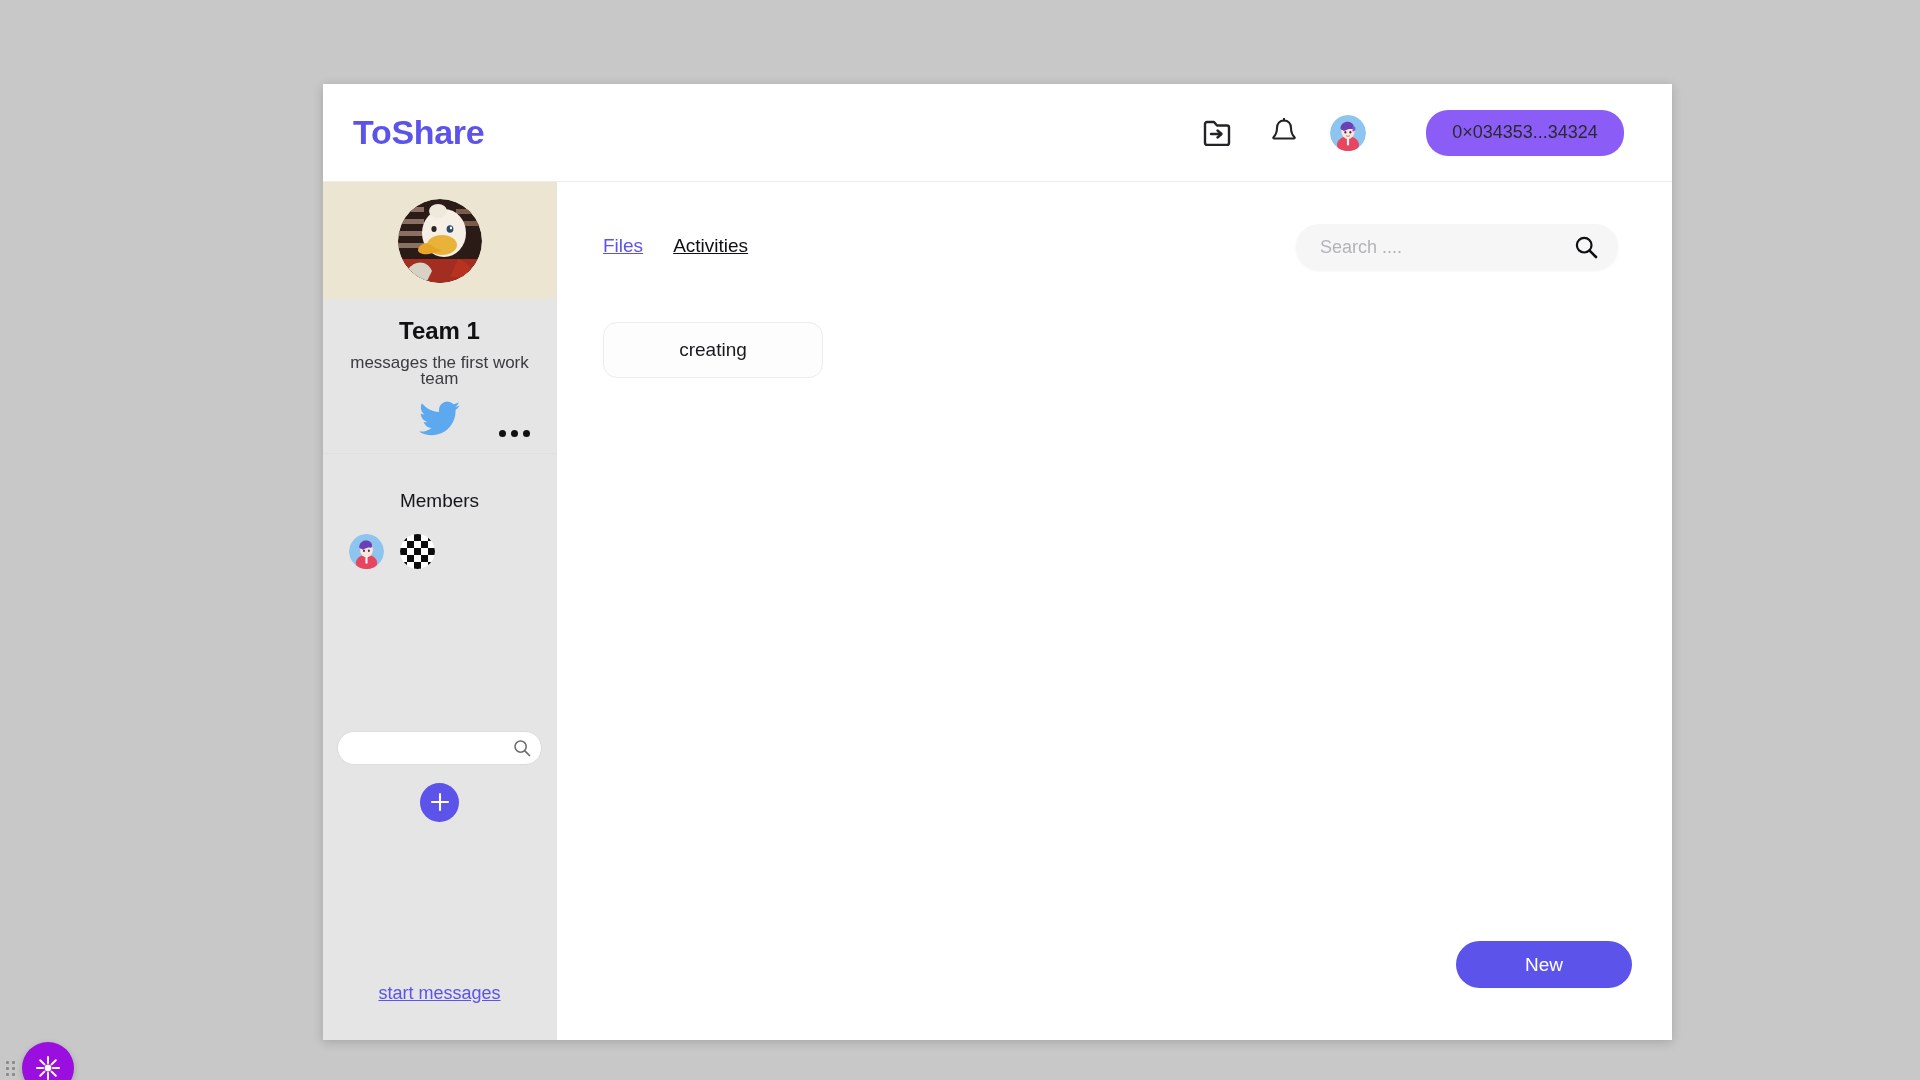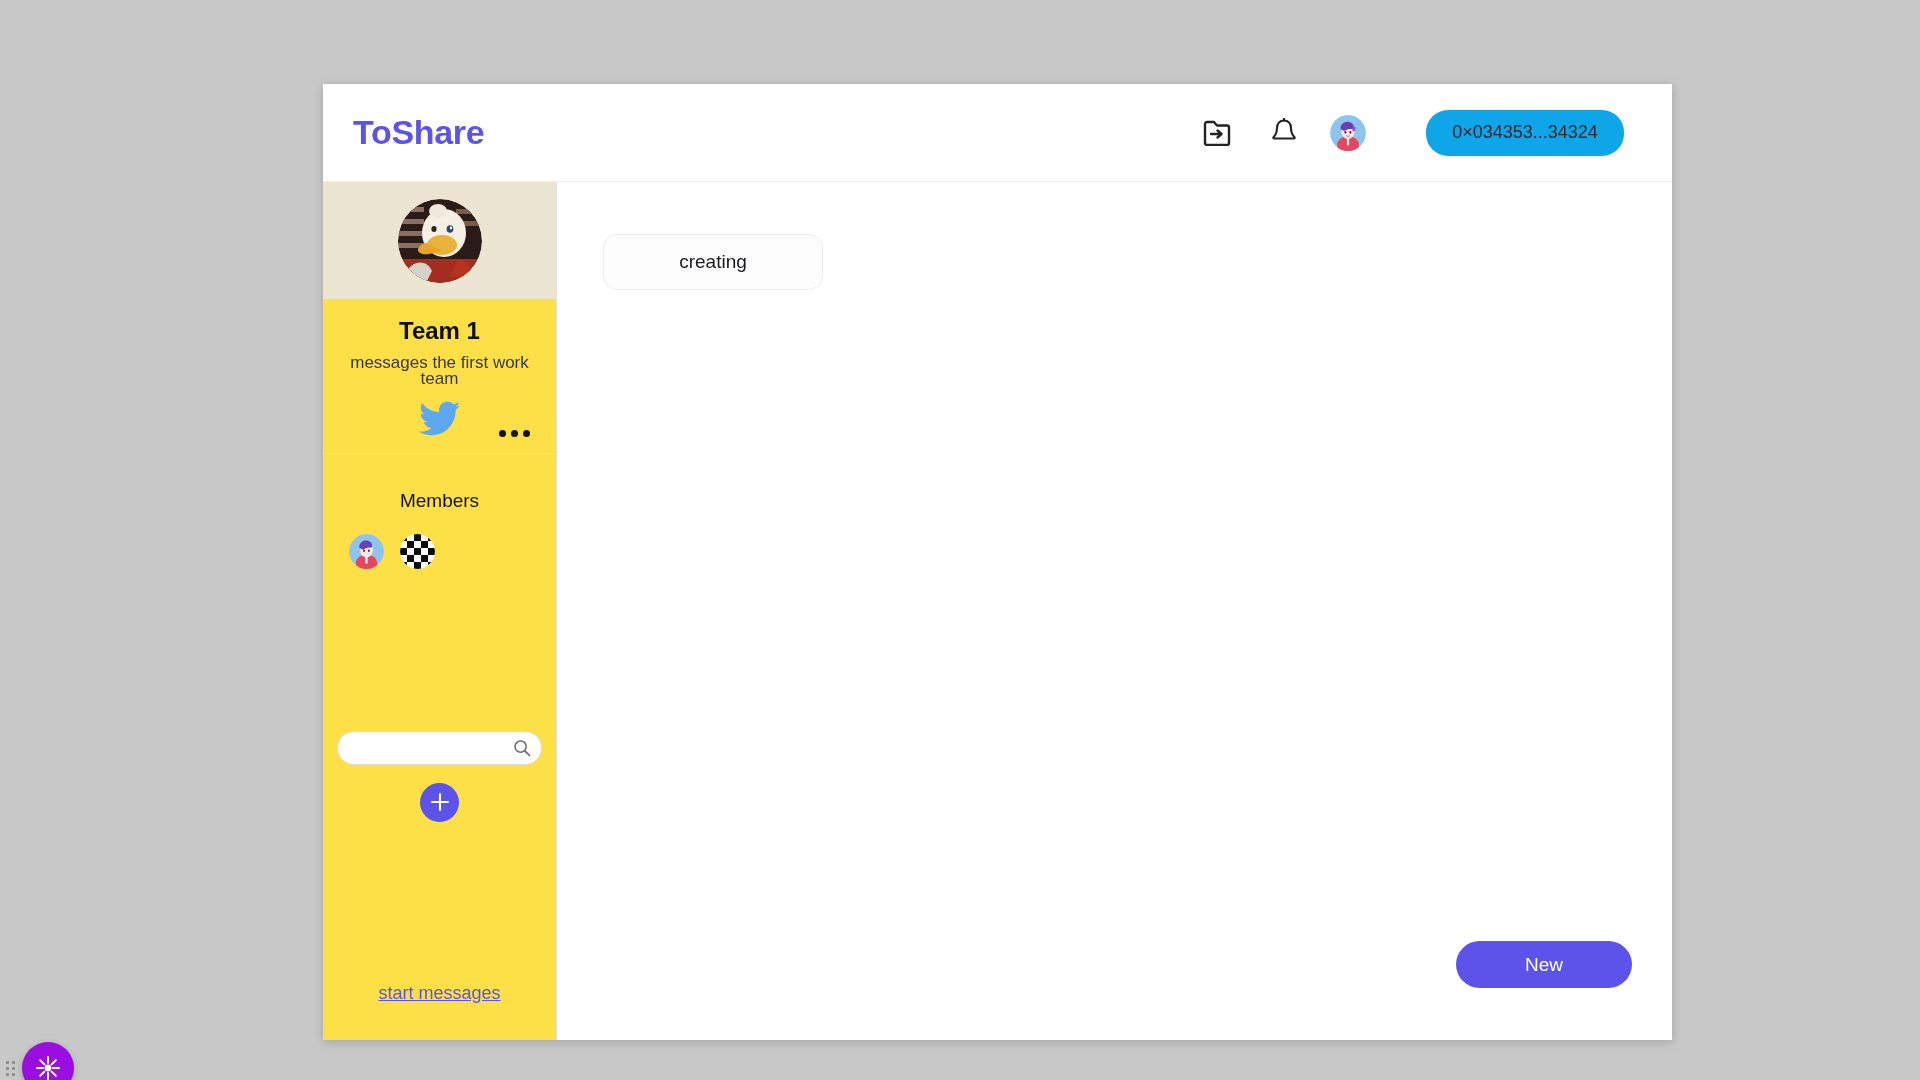--- a/index.html
+++ b/index.html
@@ -58,42 +58,42 @@
   .avatar-circle {
     width: 36px; height: 36px;
     border-radius: 50%;
     overflow: hidden;
     display: block;
     cursor: pointer;
   }
 
   .wallet-pill {
     margin-left: 34px;
-    background: #0ea5e9;
+    background: #8b5cf6;
     border-radius: 22px;
     height: 46px;
     min-width: 198px;
     display: flex;
     align-items: center;
     justify-content: center;
     padding: 0 22px;
     font-size: 18px;
     color: #2a2a2e;
     cursor: pointer;
     white-space: nowrap;
   }
 
   
   .body-row { flex: 1 1 auto; display: flex; min-height: 0; }
 
   
   .sidebar {
     width: 234px;
     flex: 0 0 234px;
-    background: #fde047;
+    background: #e5e5e5;
     border-right: 1px solid #e2e2e2;
     display: flex;
     flex-direction: column;
     position: relative;
   }
   .team-banner {
     background: #ece5d2;
     height: 117px;
     display: flex;
     align-items: center;
@@ -482,20 +482,36 @@
         </div>
       </div>
 
       <div class="start-messages-wrap">
         <span class="start-messages">start messages</span>
       </div>
     </div>
 
     <div class="main">
 
+      <div class="main-topbar">
+        <div class="tabs">
+          <span class="tab inactive">Files</span>
+          <span class="tab active">Activities</span>
+        </div>
+
+        <div class="main-search">
+          <input type="text" placeholder="Search ...." style="">
+          <span class="search-icon-btn">
+            <svg width="24" height="24" viewBox="0 0 24 24" fill="none">
+              <circle cx="10.2" cy="10.2" r="7.3" stroke="#111115" stroke-width="2.2"></circle>
+              <path d="M15.6 15.6L22 22" stroke="#111115" stroke-width="2.6" stroke-linecap="round"></path>
+            </svg>
+          </span>
+        </div>
+      </div>
 
       <div class="activity-area">
         <div class="activity-card">creating</div>
       </div>
 
       <button class="new-btn">New</button>
     </div>
   </div>
 </div>
 

